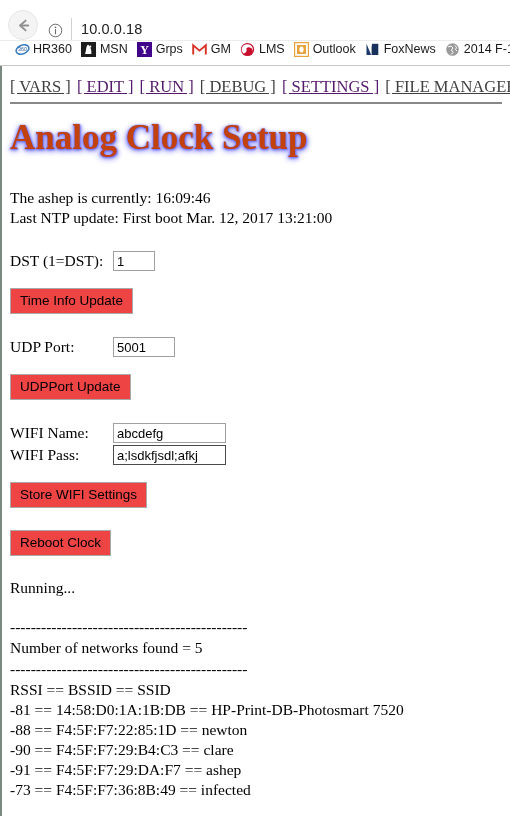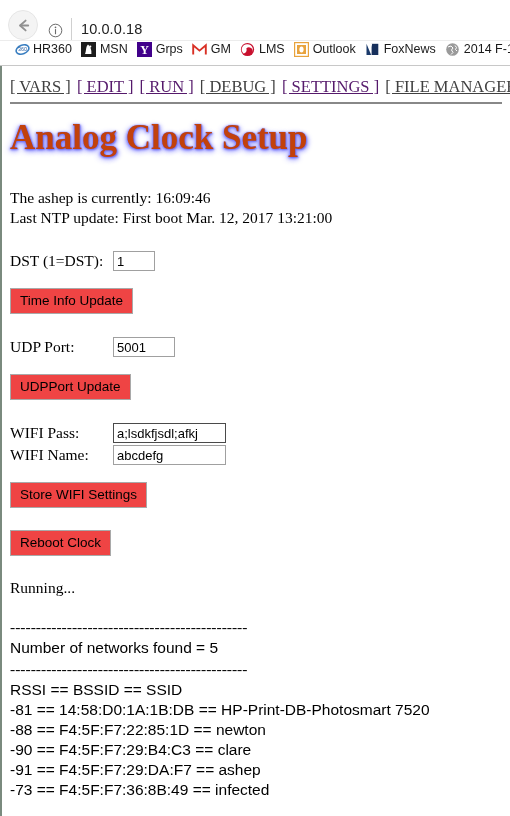--- a/index.html
+++ b/index.html
@@ -218,21 +218,21 @@
     font-size: 15.5px;
     line-height: 14px;
     color: #000000;
     letter-spacing: 0px;
     margin: 0;
     white-space: nowrap;
   }
 
   #scan-block { margin-top: 22px; }
   .scan-line {
-    font-family: Liberation Sans, sans-serif;
+    font-family: Liberation Serif, serif;
     font-size: 15.5px;
     line-height: 20px;
     color: #000000;
     margin: 0;
     white-space: nowrap;
   }
 </style>
 </head>
 <body>
 
@@ -380,26 +380,26 @@
       <span class="field-label lbl-w-udp">UDP Port:</span>
       <input class="text-box box-md" type="text" value="5001" style="">
     </div>
     <div class="button-row">
       <button class="gray-button">UDPPort Update</button>
     </div>
   </div>
 
   <div class="form-section">
     <div class="field-row">
+      <span class="field-label lbl-w-wifi">WIFI Name:</span>
+      <input class="text-box box-lg" type="text" value="abcdefg" style="">
+    </div>
+    <div class="field-row">
       <span class="field-label lbl-w-wifi">WIFI Pass:</span>
       <input class="text-box box-lg focused" type="text" value="a;lsdkfjsdl;afkj" style="">
-    </div>
-    <div class="field-row">
-      <span class="field-label lbl-w-wifi">WIFI Name:</span>
-      <input class="text-box box-lg" type="text" value="abcdefg" style="">
     </div>
     <div class="button-row">
       <button class="gray-button">Store WIFI Settings</button>
     </div>
   </div>
 
   <div class="button-row" style="margin-top:22px;">
     <button class="gray-button">Reboot Clock</button>
   </div>
 

